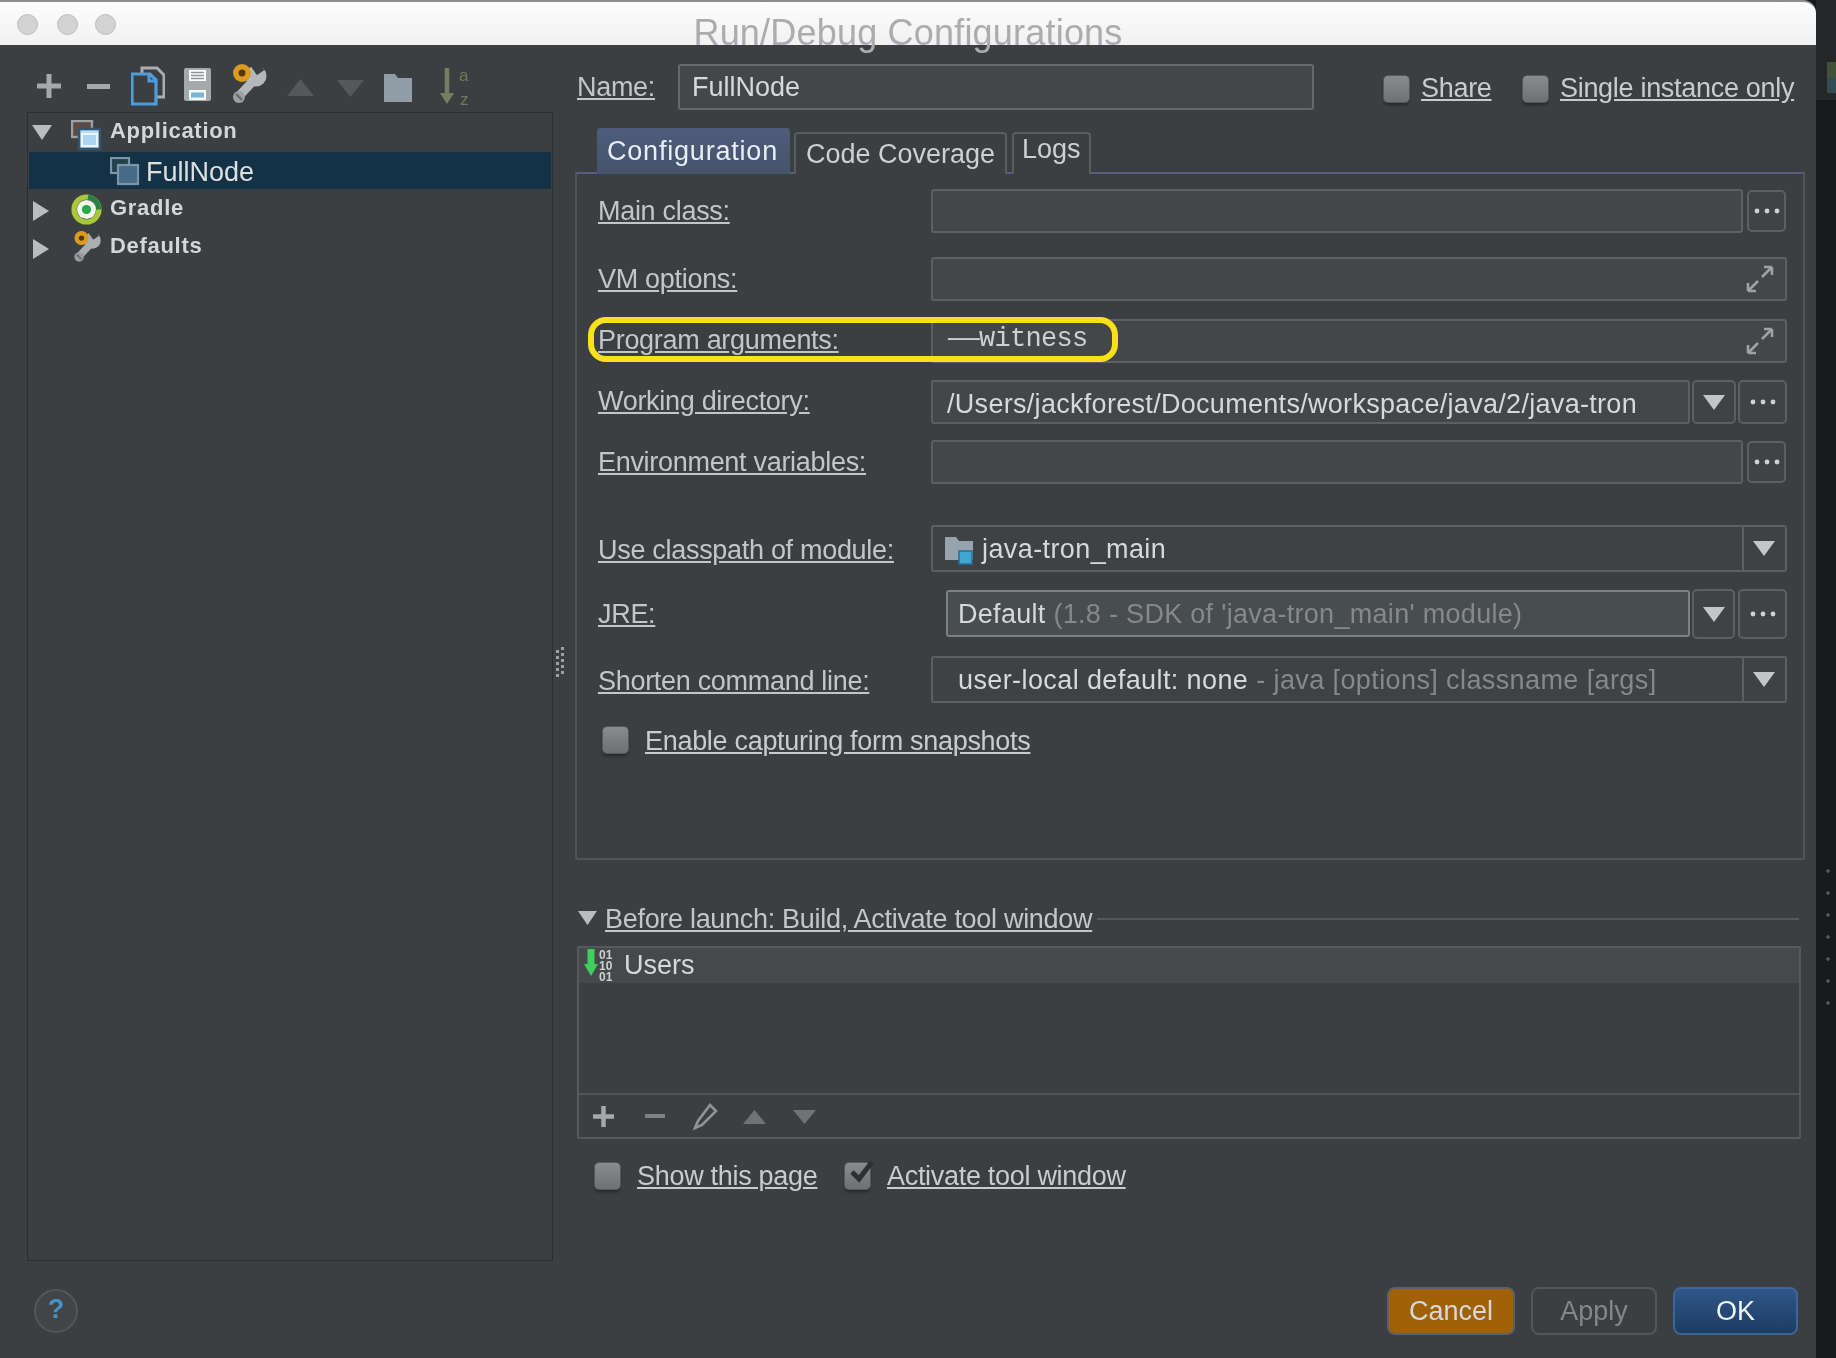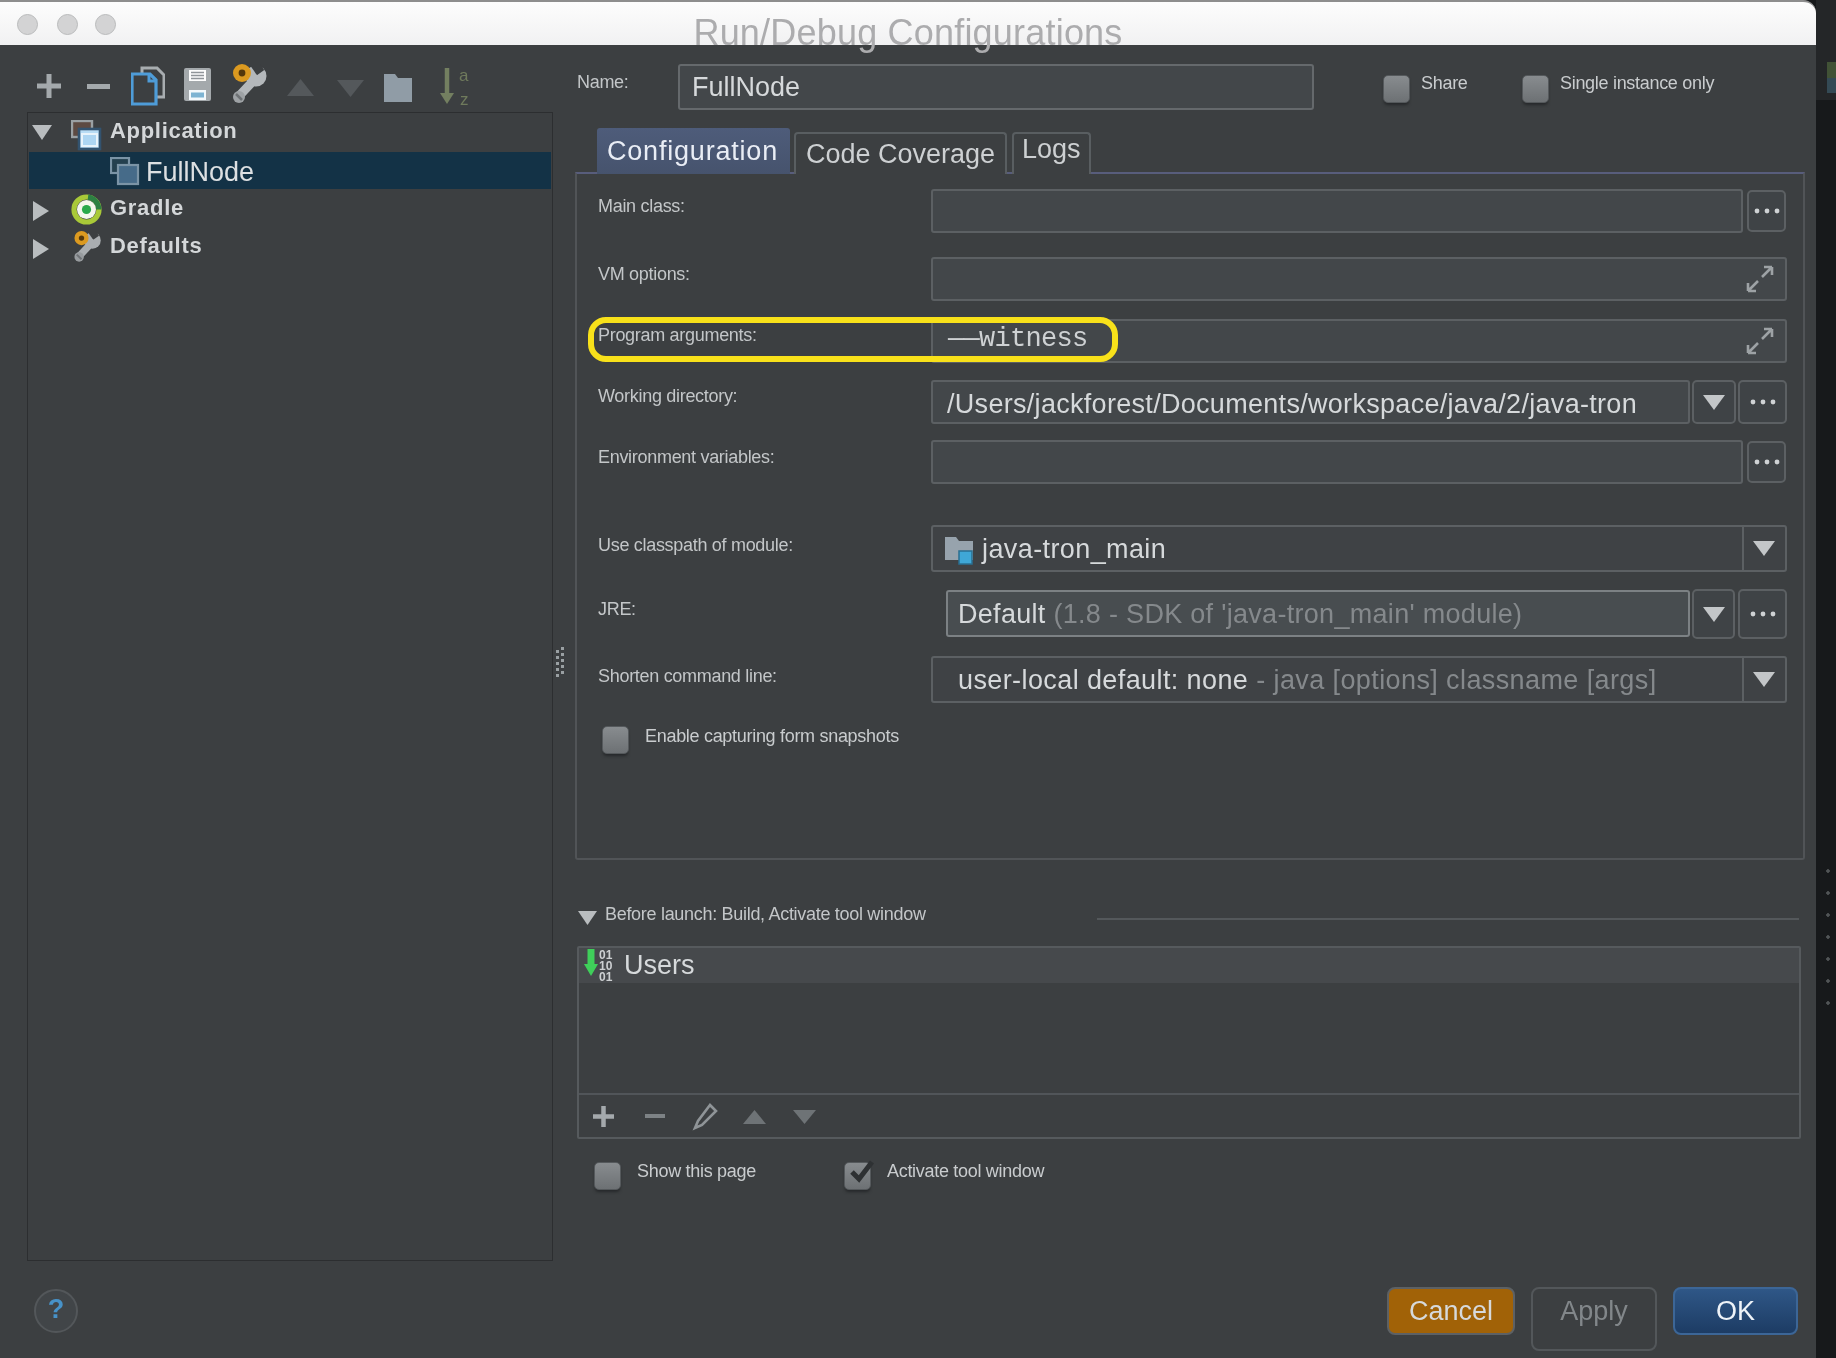--- a/index.html
+++ b/index.html
@@ -4,21 +4,21 @@
 <style>
 * { margin:0; padding:0; box-sizing:border-box; }
 html,body { width:1836px; height:1358px; overflow:hidden; background:#17191b; }
 body { font-family:"Liberation Sans", sans-serif; position:relative; }
 #dialog { position:absolute; left:0; top:0; width:1816px; height:1358px; background:#3c3f41; border-top-right-radius:13px; }
 #titlebar { position:absolute; left:0; top:0; width:1816px; height:45px;
   background:linear-gradient(#fdfdfd,#f1f1f2); border-top:2px solid #8e8e8e; border-top-right-radius:13px; }
 .light { position:absolute; top:12px; width:21px; height:21px; border-radius:50%; background:#d3d3d4; border:1px solid #babbbc; }
 #title { position:absolute; top:10px; left:0; width:1816px; text-align:center; font-size:36px; color:#acacae; letter-spacing:0.2px; }
 .abs { position:absolute; }
-.lbl { position:absolute; font-size:18px; color:#c3c6c8; letter-spacing:-0.3px; white-space:nowrap; }
+.lbl { position:absolute; font-size:27px; color:#c3c6c8; letter-spacing:-0.3px; white-space:nowrap;text-decoration:underline; }
 .txt { font-size:27px; color:#d6d9db; white-space:nowrap; }
 .gray { color:#85898c; }
 .inp { position:absolute; background:#43474a; border:2px solid #5c6063; border-radius:3px; }
 .sqbtn { position:absolute; background:#3f4346; border:2px solid #5c6063; border-radius:5px; color:#c9ccce; text-align:center; }
 .cb { position:absolute; width:27px; height:28px; border-radius:5px; background:linear-gradient(#888c8f,#6d7174); border:1px solid #55595c; box-shadow:0 3px 3px -1px rgba(20,22,24,0.55); }
 .btxt { font-weight:bold; font-size:22px; color:#d4d7d9; letter-spacing:0.7px; }
 </style>
 </head>
 <body>
 <div id="dialog">
@@ -267,20 +267,20 @@
   <div class="cb" style="left:844px;top:1162px;"></div>
   <svg class="abs" style="left:846px;top:1158px;" width="30" height="30" viewBox="0 0 30 30">
       <path d="M6 14 L13 21 L26 4" stroke="#2e3133" stroke-width="5" fill="none"></path>
     </svg>
   <div class="lbl" style="left:887px;top:1161px;color:#c9ccce;">Activate tool window</div>
 
   <div class="abs" style="left:34px;top:1289px;width:44px;height:44px;border-radius:50%;background:#414548;border:2px solid #53575a;"></div>
   <div class="abs" style="left:34px;top:1294px;width:44px;text-align:center;font-size:27px;font-weight:bold;color:#4792c8;">?</div>
 
   <div class="abs" style="left:1387px;top:1287px;width:128px;height:48px;background:#a16207;border:2px solid #5d6164;border-radius:8px;text-align:center;font-size:27px;color:#d6d9db;line-height:45px;">Cancel</div>
-  <div class="abs" style="left:1531px;top:1287px;width:126px;height:64px;background:#3c3f41;border:2px solid #53575a;border-radius:8px;text-align:center;font-size:27px;color:#82878a;line-height:45px;">Apply</div>
+  <div class="abs" style="left:1531px;top:1287px;width:126px;height:48px;background:#3c3f41;border:2px solid #53575a;border-radius:8px;text-align:center;font-size:27px;color:#82878a;line-height:45px;">Apply</div>
   <div class="abs" style="left:1673px;top:1287px;width:125px;height:48px;background:linear-gradient(#2f5787,#1d3c64);border:2px solid #3c6697;border-radius:8px;text-align:center;font-size:27px;color:#eef3f8;line-height:45px;">OK</div>
 </div>
 
 <div class="abs" style="left:1816px;top:0;width:20px;height:100px;background:#242628;"></div>
 <div class="abs" style="left:1827px;top:62px;width:9px;height:16px;background:#55703f;opacity:0.6;"></div>
 <div class="abs" style="left:1827px;top:78px;width:9px;height:15px;background:#3f6273;opacity:0.6;"></div>
 <div class="abs" style="left:1824px;top:860px;width:8px;height:150px;background-image:radial-gradient(circle,#8a8e90 1.5px,transparent 2px);background-size:8px 22px;opacity:0.5;"></div>
 
 </body></html>

